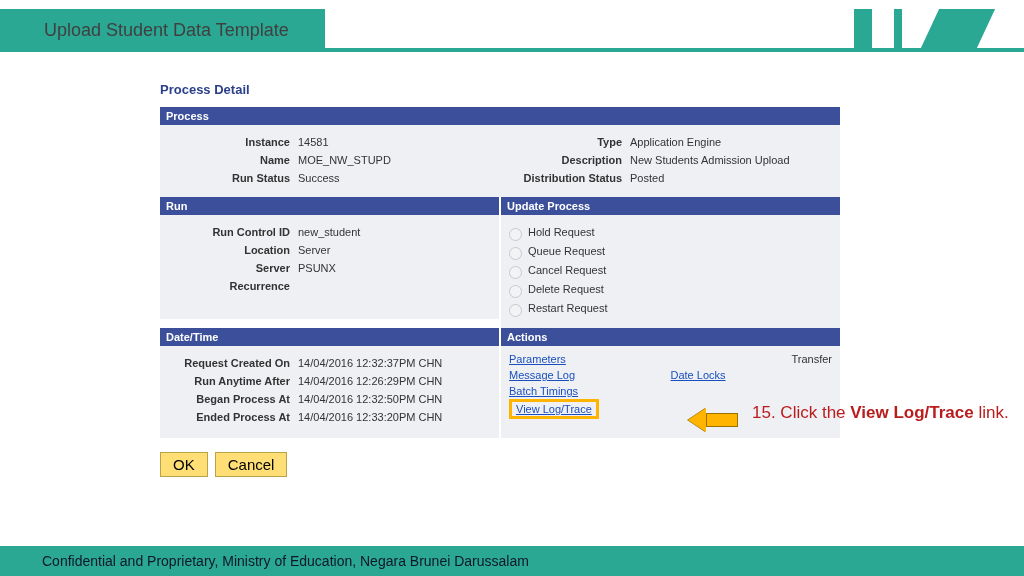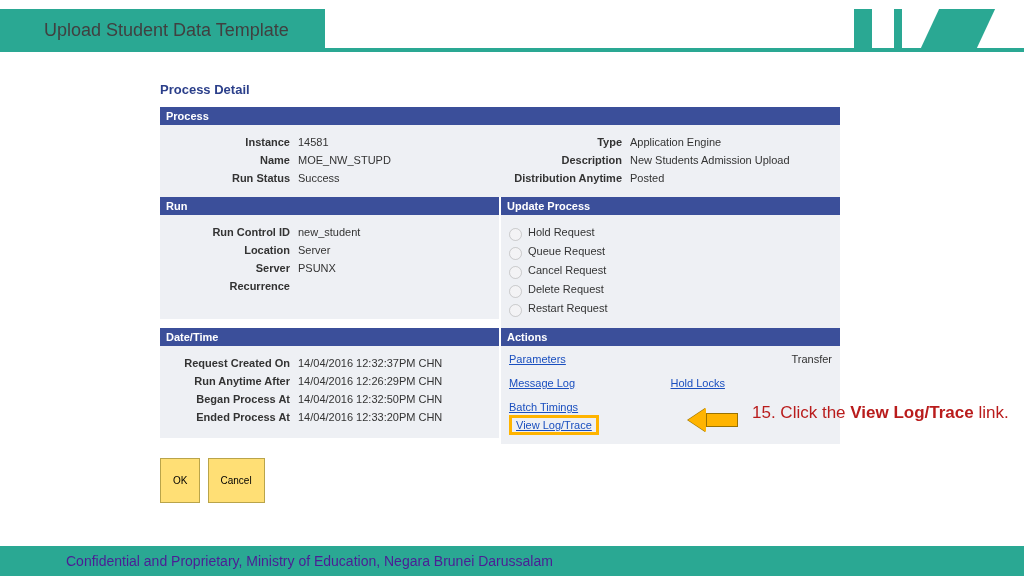--- a/index.html
+++ b/index.html
@@ -16,30 +16,30 @@
   .col { flex: 1; }
   .col-l { margin-right: 2px; }
   .panel-body { background: #eef0f4; padding: 7px 8px 9px 8px; }
   .kv { display: flex; margin: 2px 0; line-height: 16px; }
   .klab { width: 130px; text-align: right; font-weight: bold; padding-right: 8px; color: #333; }
   .kval { color: #333; }
   .radio-row { display: flex; align-items: flex-end; margin: 2px 0; line-height: 17px; }
   .radio-row input { margin-right: 6px; }
   .link { color: #1a4fbf; text-decoration: underline; cursor: pointer; }
   .nolink { color: #333; text-align: right; }
-  .act-grid { display: grid; grid-template-columns: 1fr 1fr; row-gap: 12px; }
+  .act-grid { display: grid; grid-template-columns: 1fr 1fr; row-gap: 4px; }
   .highlight-box { display: inline-block; border: 3px solid #ffb400; padding: 1px 4px; margin-top: 2px; }
   .btnrow { margin-top: 14px; }
-  .btn { background: #ffdf75; border: 1px solid #b9a44a; font-size: 10px; padding: 16px 12px; margin-right: 4px; cursor: pointer; font-family: inherit; }
+  .btn { background: #ffdf75; border: 1px solid #b9a44a; font-size: 15px; padding: 3px 12px; margin-right: 4px; cursor: pointer; font-family: inherit; }
   .arrow { position: absolute; left: 688px; top: 408px; width: 50px; height: 24px; }
   .arrow-body { position: absolute; right: 0; top: 5px; width: 32px; height: 14px; background: #ffb400; border: 1px solid #9a7200; }
   .arrow-head { position: absolute; left: 0; top: 0; width: 0; height: 0; border-top: 12px solid transparent; border-bottom: 12px solid transparent; border-right: 18px solid #ffb400; filter: drop-shadow(-1px 0 0 #9a7200); }
   .callout { position: absolute; left: 752px; top: 402px; width: 260px; font-family: "Segoe UI", Arial, sans-serif; font-size: 17px; color: #b91c1c; line-height: 22px; }
   .callout .b { font-weight: bold; }
-  .footer { position: absolute; left: 0; bottom: 0; width: 100%; height: 30px; background: #2aa893; color: #4c1d95; font-family: "Segoe UI", Arial, sans-serif; font-size: 14px; padding-left: 66px; line-height: 30px; }
+  .footer { position: absolute; left: 0; bottom: 0; width: 100%; height: 30px; background: #2aa893; color: #0f172a; font-family: "Segoe UI", Arial, sans-serif; font-size: 14px; padding-left: 42px; line-height: 30px; }
 </style>
 </head>
 <body>
 
 <div class="top-bar">
   <div class="title-block">Upload Student Data Template</div>
   <div class="accent1"></div>
   <div class="accent2"></div>
   <div class="accent3"></div>
 </div>
@@ -67,21 +67,21 @@
       <div class="col">
         <div class="kv">
             <div class="klab">Type</div>
             <div class="kval">Application Engine</div>
           </div>
         <div class="kv">
             <div class="klab">Description</div>
             <div class="kval">New Students Admission Upload</div>
           </div>
         <div class="kv">
-            <div class="klab">Distribution Anytime</div>
+            <div class="klab">Distribution Status</div>
             <div class="kval">Posted</div>
           </div>
       </div>
     </div>
   </div>
 
   <div class="row2">
     <div class="col col-l">
       <div class="sec-head">Run</div>
       <div class="panel-body" style="min-height:104px">
@@ -152,21 +152,21 @@
           </div>
       </div>
     </div>
     <div class="col">
       <div class="sec-head">Actions</div>
       <div class="panel-body" style="min-height:92px">
         <div class="act-grid">
           <span class="link">Parameters</span>
           <span class="nolink">Transfer</span>
           <span class="link">Message Log</span>
-          <span class="link">Hold Locks</span>
+          <span class="link">Date Locks</span>
           <span class="link">Batch Timings</span>
           <span></span>
         </div>
         <div class="highlight-box">
           <span class="link">View Log/Trace</span>
         </div>
       </div>
     </div>
   </div>
 

